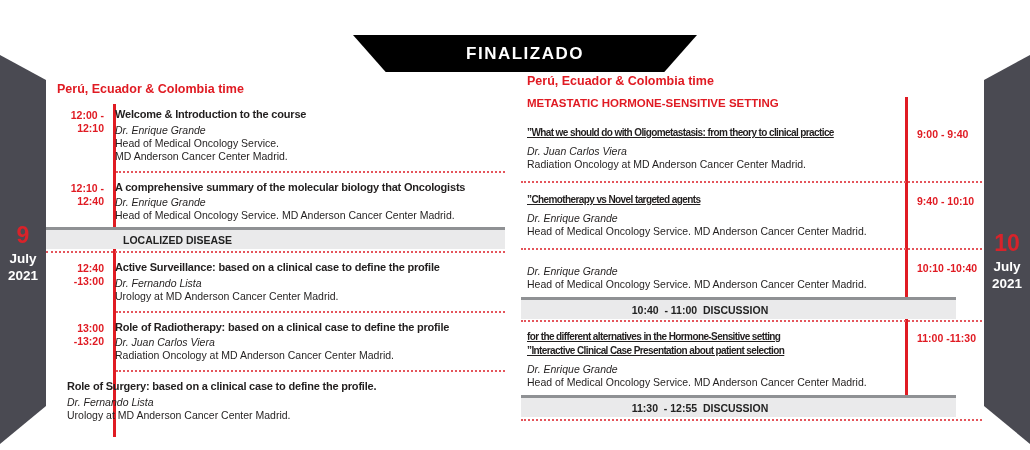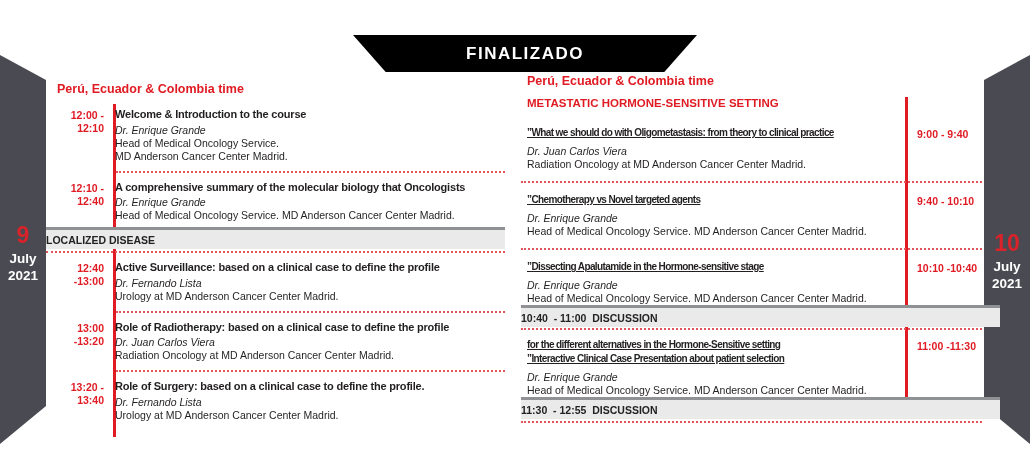--- a/index.html
+++ b/index.html
@@ -66,22 +66,22 @@
   .col-right .sep { margin:10px 0 10px -6px; }
   .col-right .sep.after-bar  { margin:1px 0 8px -6px; }
   .col-right .sep.after-bar2 { margin:2px 0 0 -6px; }
 
   .gbar {
     position:relative; z-index:2; background:#eaeaeb; border-top:3px solid #8f9194;
     height:19px; display:flex; align-items:center; box-sizing:content-box;
   }
   .gbar-label { font-weight:bold; font-size:10.5px; color:#222; white-space:pre; }
   .gbar-left { margin-top:5px; margin-left:-11px; width:459px; }
-  .gbar-left .gbar-label { }
-  .gbar-right { margin-left:-6px; width:479px; justify-content:flex-start; }
+  .gbar-left .gbar-label { padding-left:77px; }
+  .gbar-right { margin-top:6px; margin-left:-6px; width:435px; justify-content:center; }
   .gbar-right .gbar-label { padding-right:77px; }
 </style>
 </head>
 <body>
 
 <div class="stage">
 
   <div class="banner">
     <span class="banner-label">FINALIZADO</span>
   </div>
@@ -141,21 +141,20 @@
       <div class="time">13:00 -13:20</div>
       <div class="content">
         <div class="title">Role of Radiotherapy: based on a clinical case to define the profile</div>
         <div class="speaker">Dr. Juan Carlos Viera</div>
         <div class="role">Radiation Oncology at MD Anderson Cancer Center Madrid.</div>
       </div>
     </div>
     <div class="sep"></div>
 
     <div class="item">
-      <div class="time">13:20 - 13:40</div>
       <div class="content">
         <div class="title">Role of Surgery: based on a clinical case to define the profile.</div>
         <div class="speaker">Dr. Fernando Lista</div>
         <div class="role">Urology at MD Anderson Cancer Center Madrid.</div>
       </div>
     </div>
   </div>
 
   <div class="col col-right">
     <div class="tz">Perú, Ecuador &amp; Colombia time</div>
@@ -177,21 +176,20 @@
         <div class="title">”Chemotherapy vs Novel targeted agents</div>
         <div class="speaker">Dr. Enrique Grande</div>
         <div class="role">Head of Medical Oncology Service. MD Anderson Cancer Center Madrid.</div>
       </div>
       <div class="time">9:40 - 10:10</div>
     </div>
     <div class="sep"></div>
 
     <div class="item">
       <div class="r-content">
-        <div class="title">”Dissecting Apalutamide in the Hormone-sensitive stage</div>
         <div class="speaker">Dr. Enrique Grande</div>
         <div class="role">Head of Medical Oncology Service. MD Anderson Cancer Center Madrid.</div>
       </div>
       <div class="time">10:10 -10:40</div>
     </div>
 
     <div class="gbar gbar-right">
       <span class="gbar-label">10:40  - 11:00  DISCUSSION</span>
     </div>
     <div class="sep after-bar"></div>

